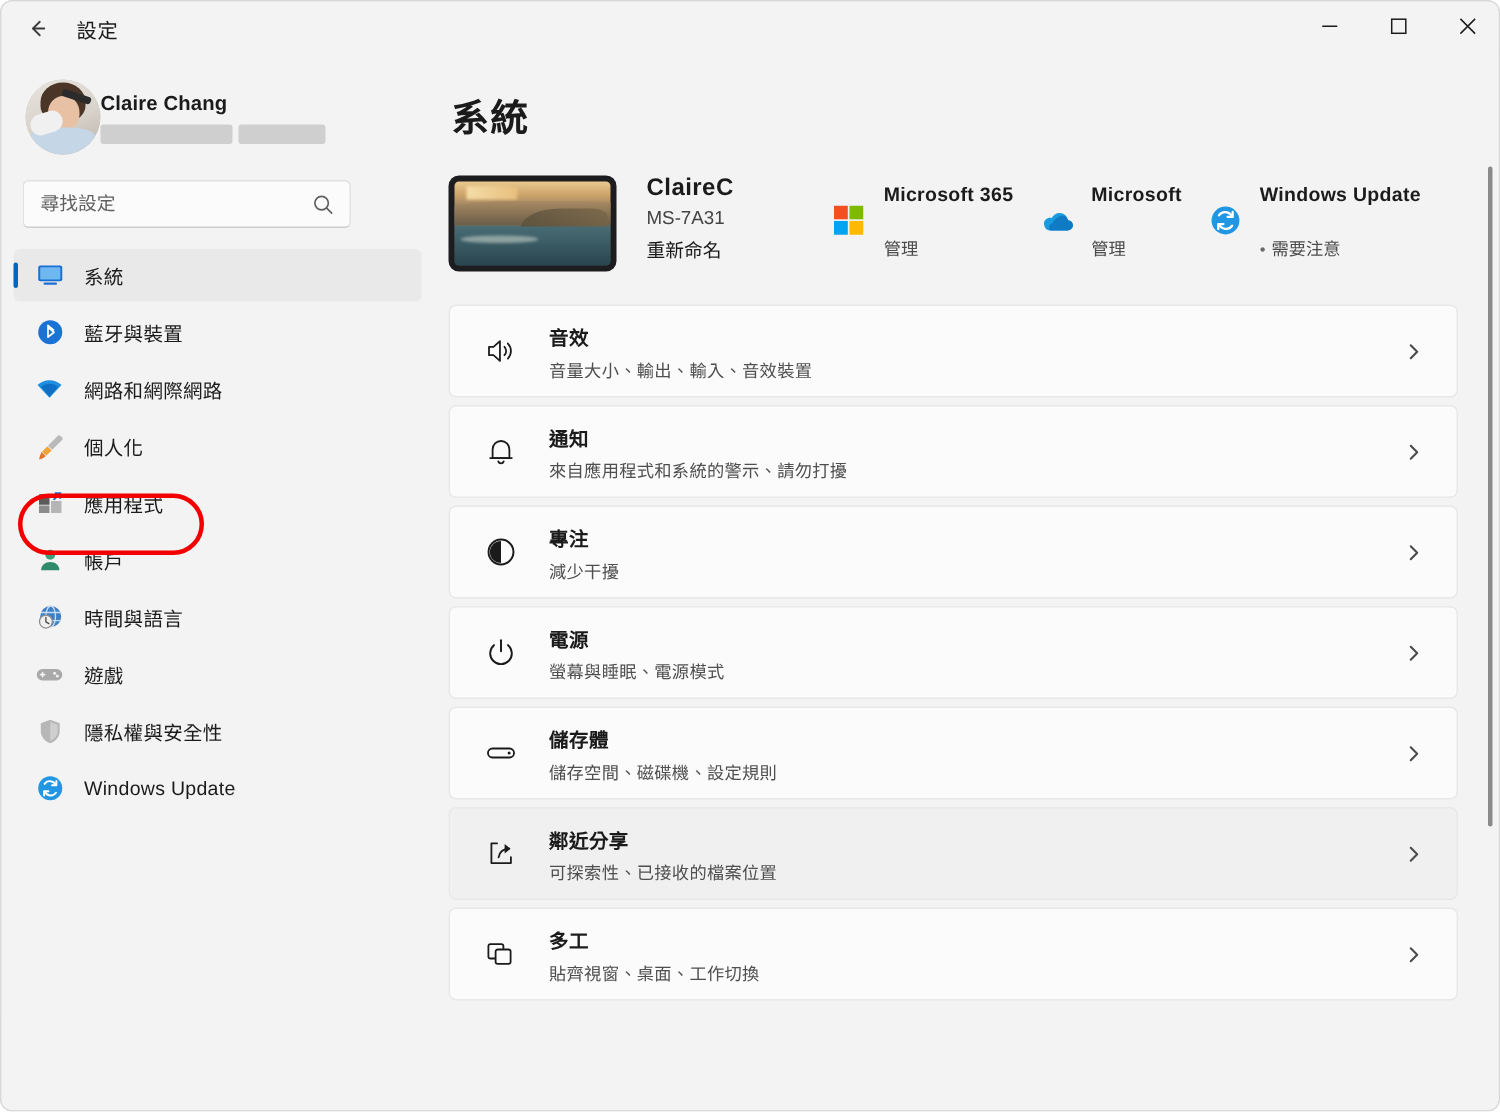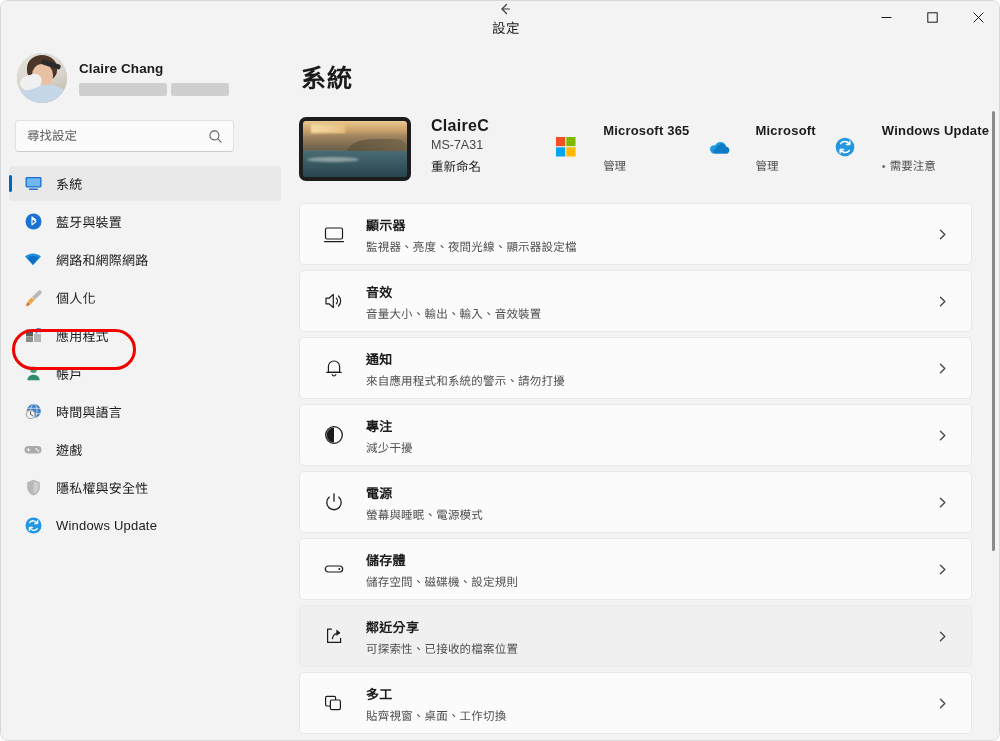--- a/index.html
+++ b/index.html
@@ -18,21 +18,20 @@
     border-radius: 8px;
     overflow: hidden;
   }
 
   
   .titlebar {
     position: absolute; top: 0; left: 0;
     width: 1000px; height: 36px;
     display: flex; align-items: center;
     background: #f3f3f3;
-    flex-direction: column;
   }
   .back-btn {
     width: 32px; height: 28px; margin-left: 8px;
     display: flex; align-items: center; justify-content: center;
     border-radius: 4px; cursor: pointer;
   }
   .back-btn svg { display: block; }
   .win-title {
     margin-left: 10px;
     font-size: 13.5px; color: #1b1b1b; letter-spacing: .5px;
@@ -63,21 +62,21 @@
     overflow: hidden; flex: 0 0 50px;
     background: #c9c3bb;
     position: relative;
   }
   .avatar .sky { position:absolute; inset:0; background:linear-gradient(160deg,#e8e4de 0%,#d7d2ca 55%,#b9b2a8 100%); }
   .avatar .hair { position:absolute; left:10px; top:2px; width:30px; height:26px; border-radius:50% 50% 40% 40%; background:#4a3526; }
   .avatar .face { position:absolute; left:15px; top:11px; width:21px; height:23px; border-radius:48%; background:#e8c0a4; }
   .avatar .shirt{ position:absolute; left:2px; bottom:-2px; width:46px; height:20px; border-radius:40% 40% 0 0; background:#c5d7e6; }
   .avatar .arm  { position:absolute; left:3px; top:22px; width:22px; height:14px; border-radius:8px; background:#f0f0f0; transform:rotate(-18deg); }
   .avatar .brush{ position:absolute; left:24px; top:9px; width:20px; height:5px; background:#2b2b2b; border-radius:2px; transform:rotate(18deg); }
-  .profile-text { margin-left: 12px; flex: 1; min-width: 0; }
+  .profile-text { flex: 1; min-width: 0; }
   .profile-name {
     font-size: 13.5px; font-weight: 700; color: #1b1b1b;
     margin-bottom: 7px; letter-spacing: .1px;
   }
   .redact { display: flex; gap: 4px; }
   .redact i { display:block; height: 13px; background: #cfcfcf; border-radius: 2px; }
   .redact i:nth-child(1){ width: 88px; }
   .redact i:nth-child(2){ width: 58px; }
 
   .searchbox {
@@ -169,21 +168,21 @@
   .device-thumb .scene .foam { position:absolute; left:4px; bottom:15px; width:50%; height:5px;
     background:#cfd8cf; opacity:.55; border-radius:50%; filter: blur(1px); }
 
   .device-meta { margin-left: 20px; }
   .device-name { font-size: 16px; font-weight: 700; color: #1b1b1b; letter-spacing: .3px; }
   .device-model { font-size: 12.5px; color: #444; margin-top: 3px; }
   .device-rename { font-size: 12.5px; color: #1b1b1b; margin-top: 4px; cursor: pointer; }
 
   .quicklinks { display: flex; margin-left: 56px; gap: 0; }
   .qlink {
-    display: flex; align-items: center; gap: 24px;
+    display: flex; align-items: center; gap: 10px;
     padding: 4px 8px; border-radius: 4px; cursor: pointer;
     min-width: 112px;
   }
   .qlink .qicon { width: 26px; height: 26px; flex: 0 0 26px;
     display:flex; align-items:center; justify-content:center; }
   .qlink .qtitle { font-size: 13px; font-weight: 700; color: #1b1b1b; letter-spacing: .2px; }
   .qlink .qsub { font-size: 11.5px; color: #4c4c4c; margin-top: 18px; }
   .qlink .qsub.dotted::before {
     content: "•"; color: #6b6b6b; font-size: 11px; margin-right: 4px;
   }
@@ -464,37 +463,20 @@
             <span class="qtitle">Windows Update</span>
             <span class="qsub dotted" style="display:block">需要注意</span>
           </span>
         </div>
 
       </div>
     </div>
 
     <div class="cards">
 
-      <div class="card">
-        <span class="cicon">
-          <svg width="22" height="22" viewBox="0 0 22 22" fill="none" aria-hidden="true">
-            <rect x="2.5" y="5" width="17" height="11" rx="1.5" stroke="currentColor" stroke-width="1.2"></rect>
-            <path d="M1.5 18.6h19" stroke="currentColor" stroke-width="1.2" stroke-linecap="round"></path>
-          </svg>
-        </span>
-        <span class="ctext">
-          <span class="ctitle" style="display:block">顯示器</span>
-          <span class="csub" style="display:block">監視器、亮度、夜間光線、顯示器設定檔</span>
-        </span>
-        <span class="chev">
-          <svg width="13" height="13" viewBox="0 0 13 13" fill="none" aria-hidden="true">
-              <path d="M4.5 2.2L8.8 6.5 4.5 10.8" stroke="currentColor" stroke-width="1.4" stroke-linecap="round" stroke-linejoin="round"></path>
-            </svg>
-        </span>
-      </div>
 
       <div class="card">
         <span class="cicon">
           <svg width="22" height="22" viewBox="0 0 22 22" fill="none" aria-hidden="true">
             <path d="M3 8.2h3L10.3 4.4v13.2L6 13.8H3V8.2z" stroke="currentColor" stroke-width="1.2" stroke-linejoin="round"></path>
             <path d="M13.3 8.2a4 4 0 010 5.6M15.6 6a7.2 7.2 0 010 10" stroke="currentColor" stroke-width="1.2" stroke-linecap="round"></path>
           </svg>
         </span>
         <span class="ctext">
           <span class="ctitle" style="display:block">音效</span>

